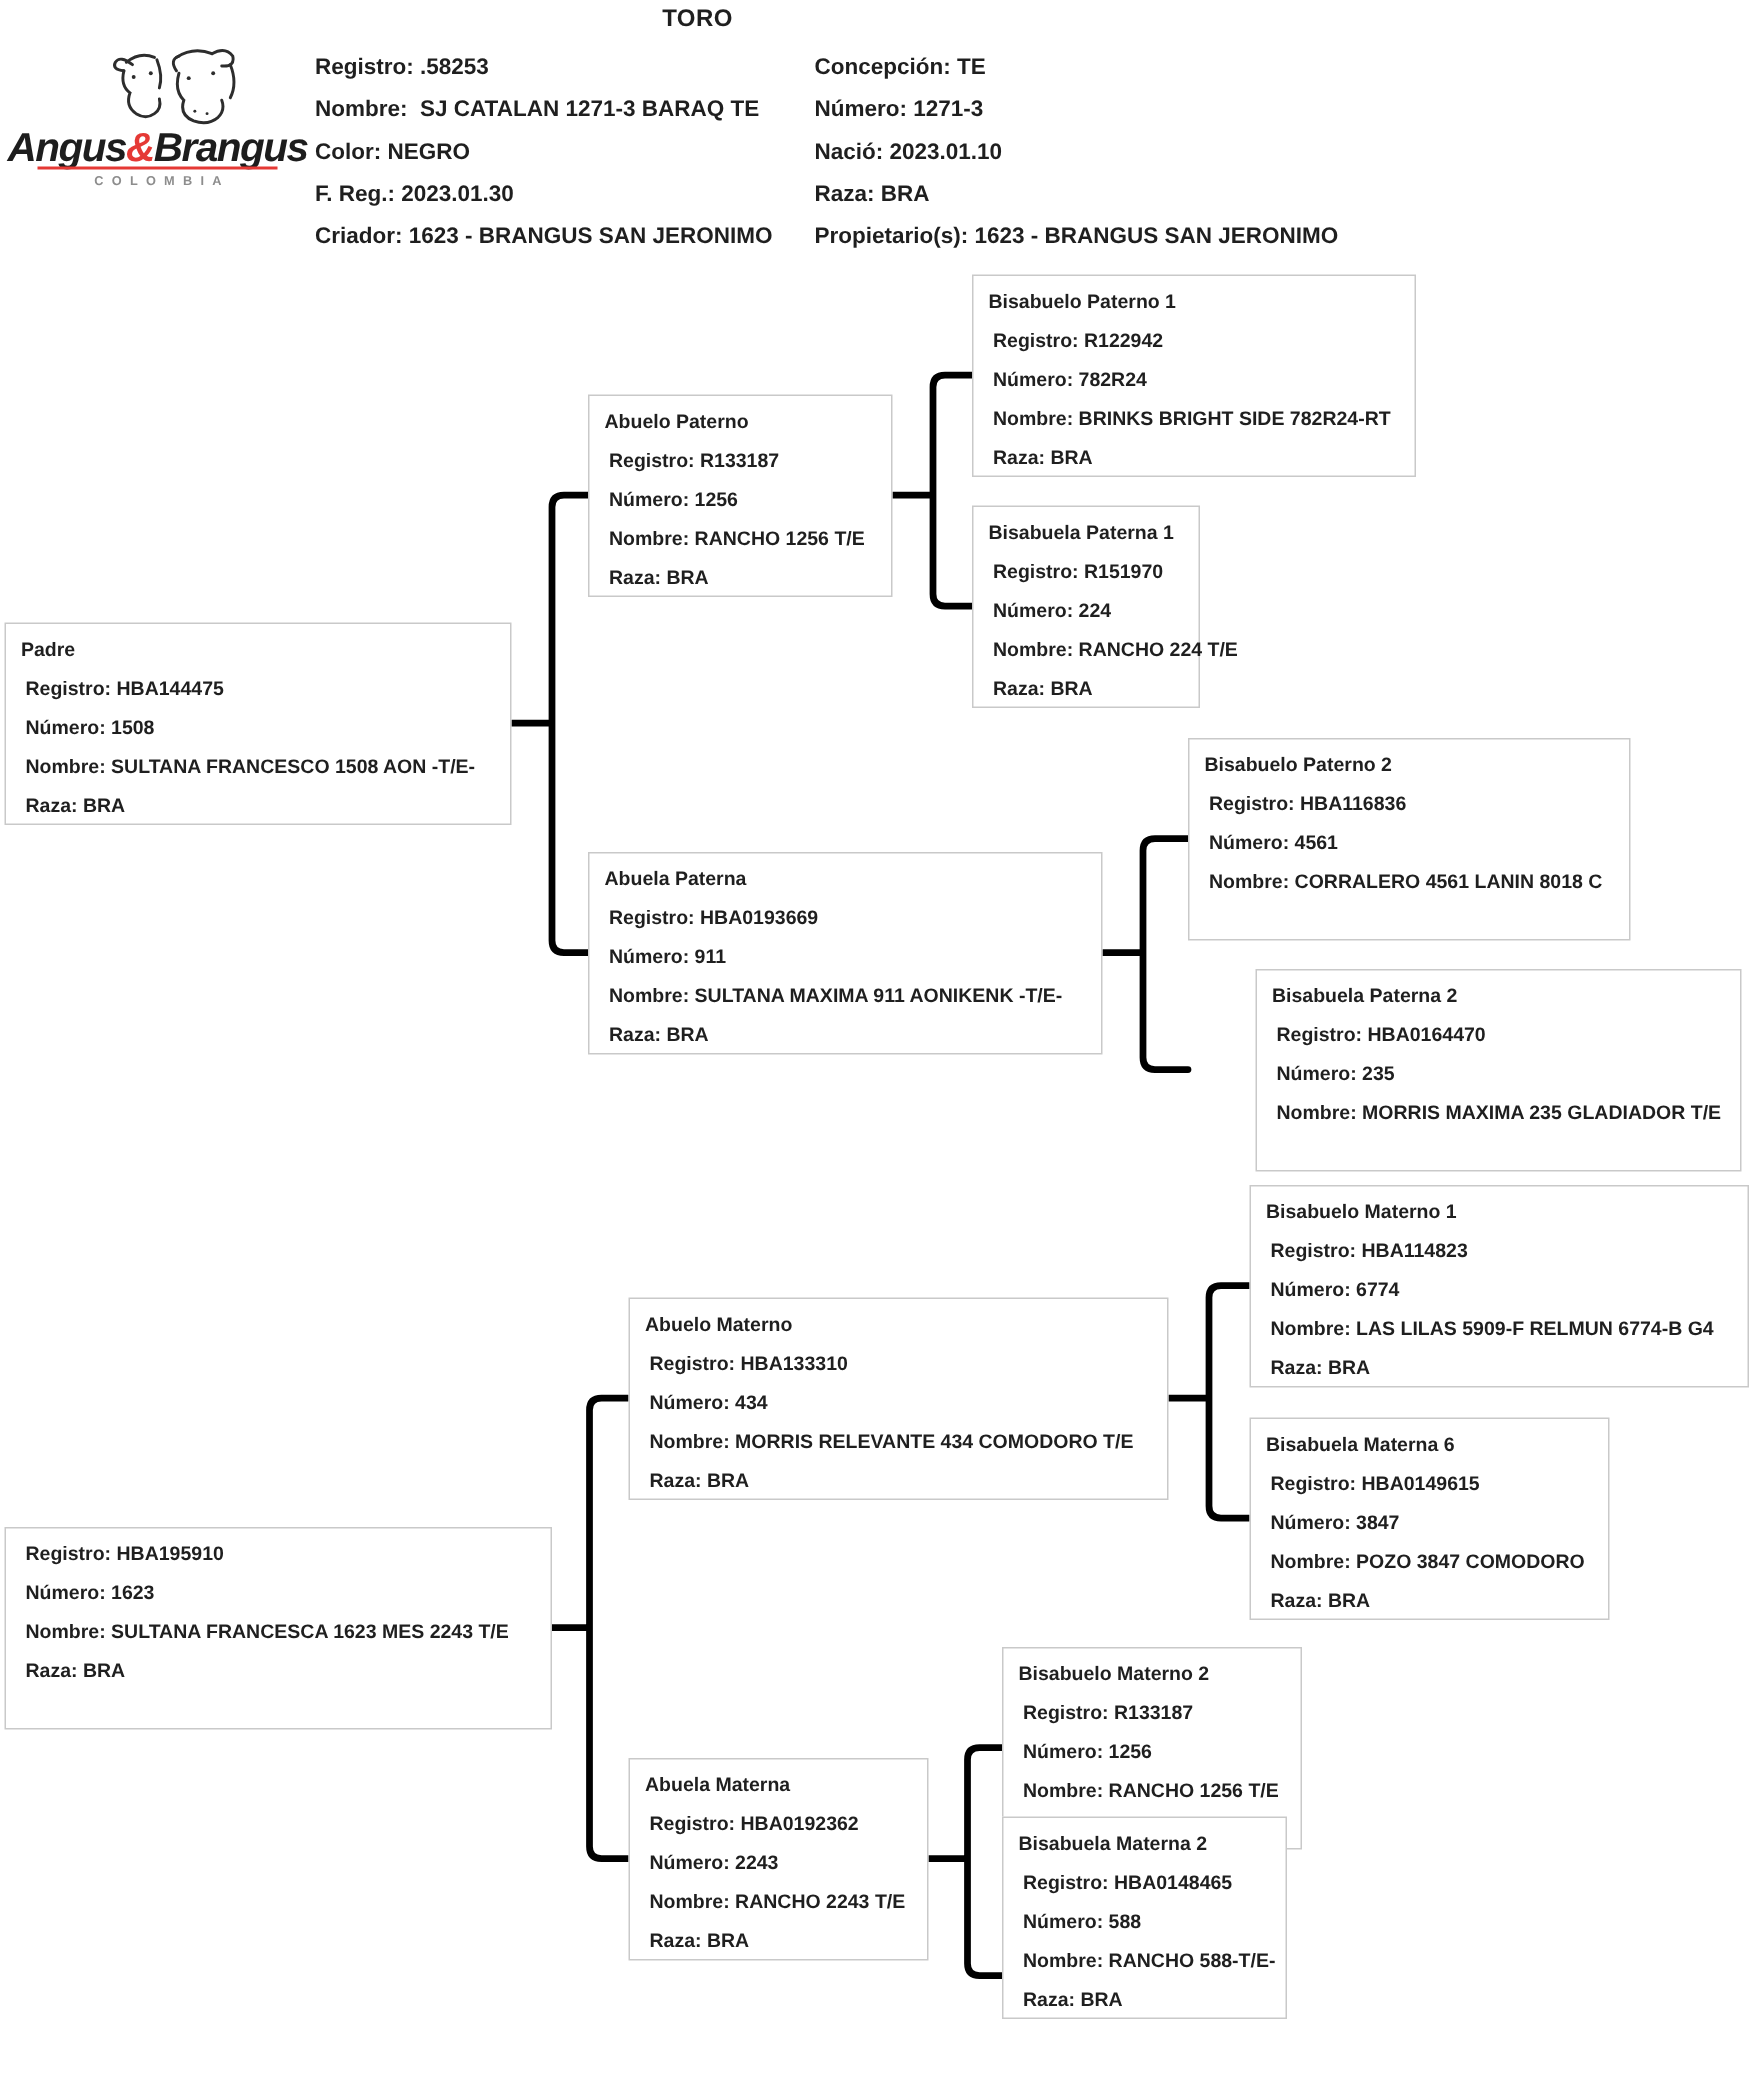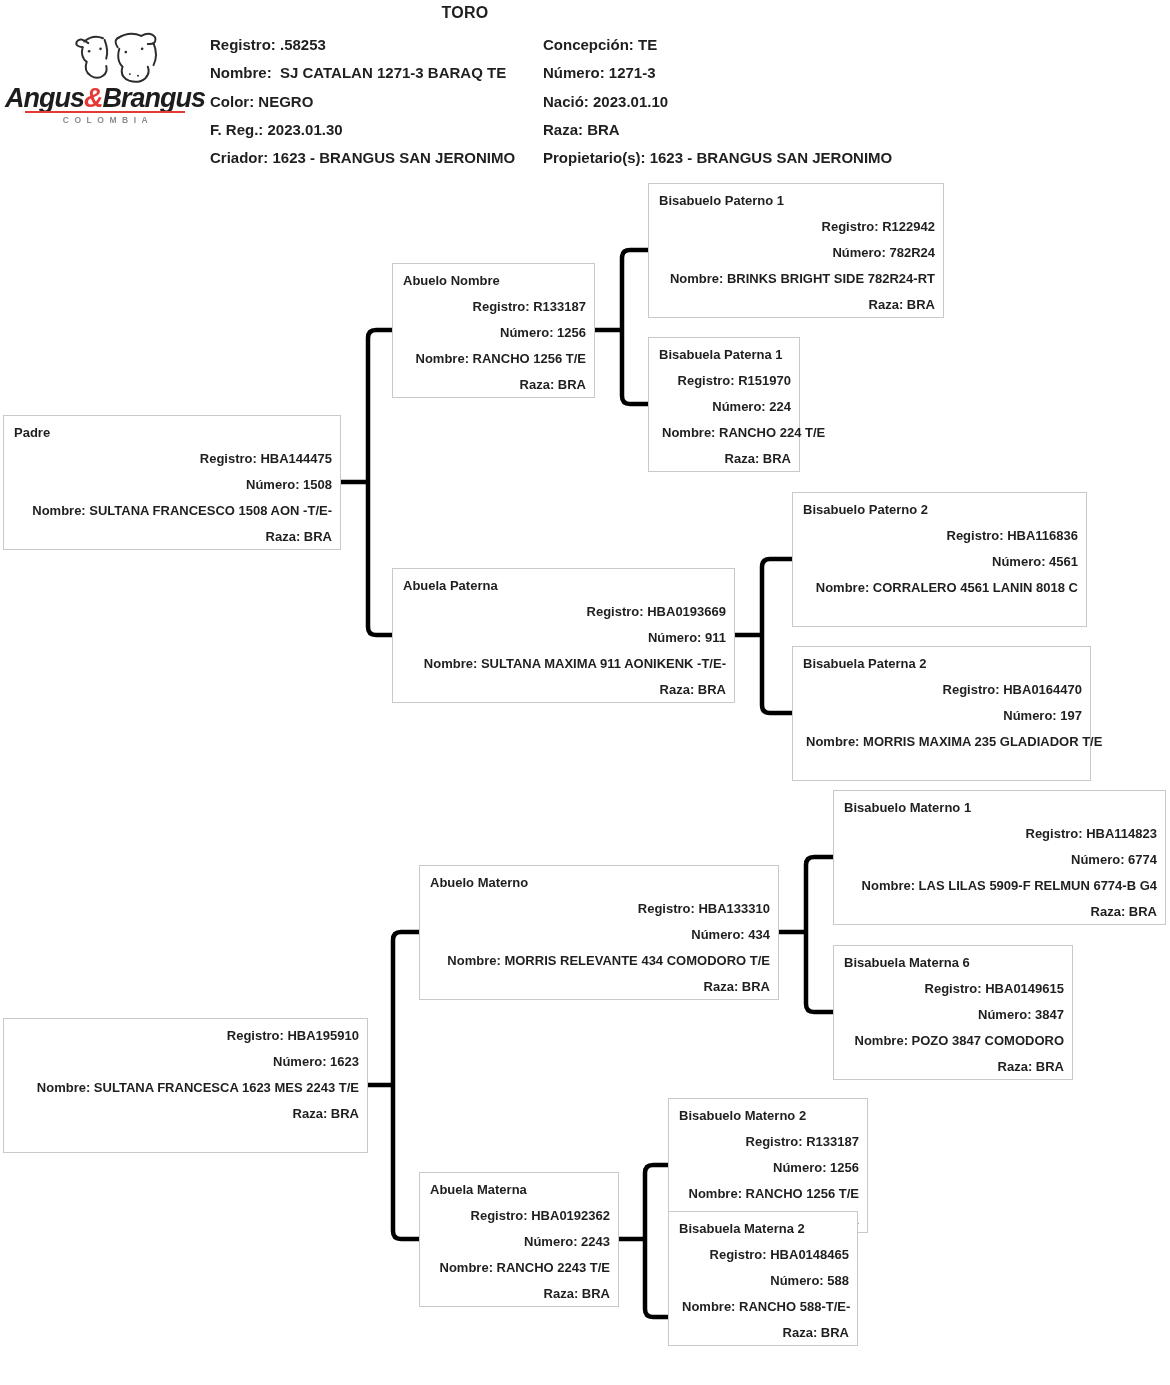--- a/index.html
+++ b/index.html
@@ -32,21 +32,21 @@
     font-size:15px; font-weight:bold; line-height:28.3px; white-space:pre;
   }
   
   .connectors { position:absolute; left:0; top:0; pointer-events:none; }
   .pbox {
     position:absolute; box-sizing:border-box; height:135px;
     background:#ffffff; border:1px solid #c9c9c9;
     padding:4px 8px 0 8px; font-size:13px; font-weight:bold;
   }
   .pbox-title { line-height:26px; white-space:nowrap; padding-left:2px; }
-  .pbox-line  { line-height:26px; white-space:nowrap; padding-left:5px;text-align:right; }
+  .pbox-line  { line-height:26px; white-space:nowrap; padding-left:5px; }
 </style>
 </head>
 <body>
 
 <div class="page-title">TORO</div>
 
 <div class="logo">
   <svg class="heads" viewBox="0 0 130 64" fill="none" stroke="#2d2d2d" stroke-width="2.4" stroke-linecap="round">
     <path d="M20,15 Q10,7 6,13 Q3,19 13,20"></path>
     <path d="M15,13 Q26,4 38,9"></path>
@@ -95,21 +95,21 @@
 
 <div class="pbox" style="left:648px;top:183px;width:296px">
   <div class="pbox-title">Bisabuelo Paterno 1</div>
   <div class="pbox-line">Registro: R122942</div>
   <div class="pbox-line">Número: 782R24</div>
   <div class="pbox-line">Nombre: BRINKS BRIGHT SIDE 782R24-RT</div>
   <div class="pbox-line">Raza: BRA</div>
 </div>
 
 <div class="pbox" style="left:392px;top:263px;width:203px">
-  <div class="pbox-title">Abuelo Nombre</div>
+  <div class="pbox-title">Abuelo Paterno</div>
   <div class="pbox-line">Registro: R133187</div>
   <div class="pbox-line">Número: 1256</div>
   <div class="pbox-line">Nombre: RANCHO 1256 T/E</div>
   <div class="pbox-line">Raza: BRA</div>
 </div>
 
 <div class="pbox" style="left:648px;top:337px;width:152px">
   <div class="pbox-title">Bisabuela Paterna 1</div>
   <div class="pbox-line">Registro: R151970</div>
   <div class="pbox-line">Número: 224</div>
@@ -134,24 +134,24 @@
 </div>
 
 <div class="pbox" style="left:392px;top:568px;width:343px">
   <div class="pbox-title">Abuela Paterna</div>
   <div class="pbox-line">Registro: HBA0193669</div>
   <div class="pbox-line">Número: 911</div>
   <div class="pbox-line">Nombre: SULTANA MAXIMA 911 AONIKENK -T/E-</div>
   <div class="pbox-line">Raza: BRA</div>
 </div>
 
-<div class="pbox" style="left:792px;top:646px;width:299px">
+<div class="pbox" style="left:837px;top:646px;width:324px">
   <div class="pbox-title">Bisabuela Paterna 2</div>
   <div class="pbox-line">Registro: HBA0164470</div>
-  <div class="pbox-line">Número: 197</div>
+  <div class="pbox-line">Número: 235</div>
   <div class="pbox-line">Nombre: MORRIS MAXIMA 235 GLADIADOR T/E</div>
   <div class="pbox-line"></div>
 </div>
 
 <div class="pbox" style="left:833px;top:790px;width:333px">
   <div class="pbox-title">Bisabuelo Materno 1</div>
   <div class="pbox-line">Registro: HBA114823</div>
   <div class="pbox-line">Número: 6774</div>
   <div class="pbox-line">Nombre: LAS LILAS 5909-F RELMUN 6774-B G4</div>
   <div class="pbox-line">Raza: BRA</div>

